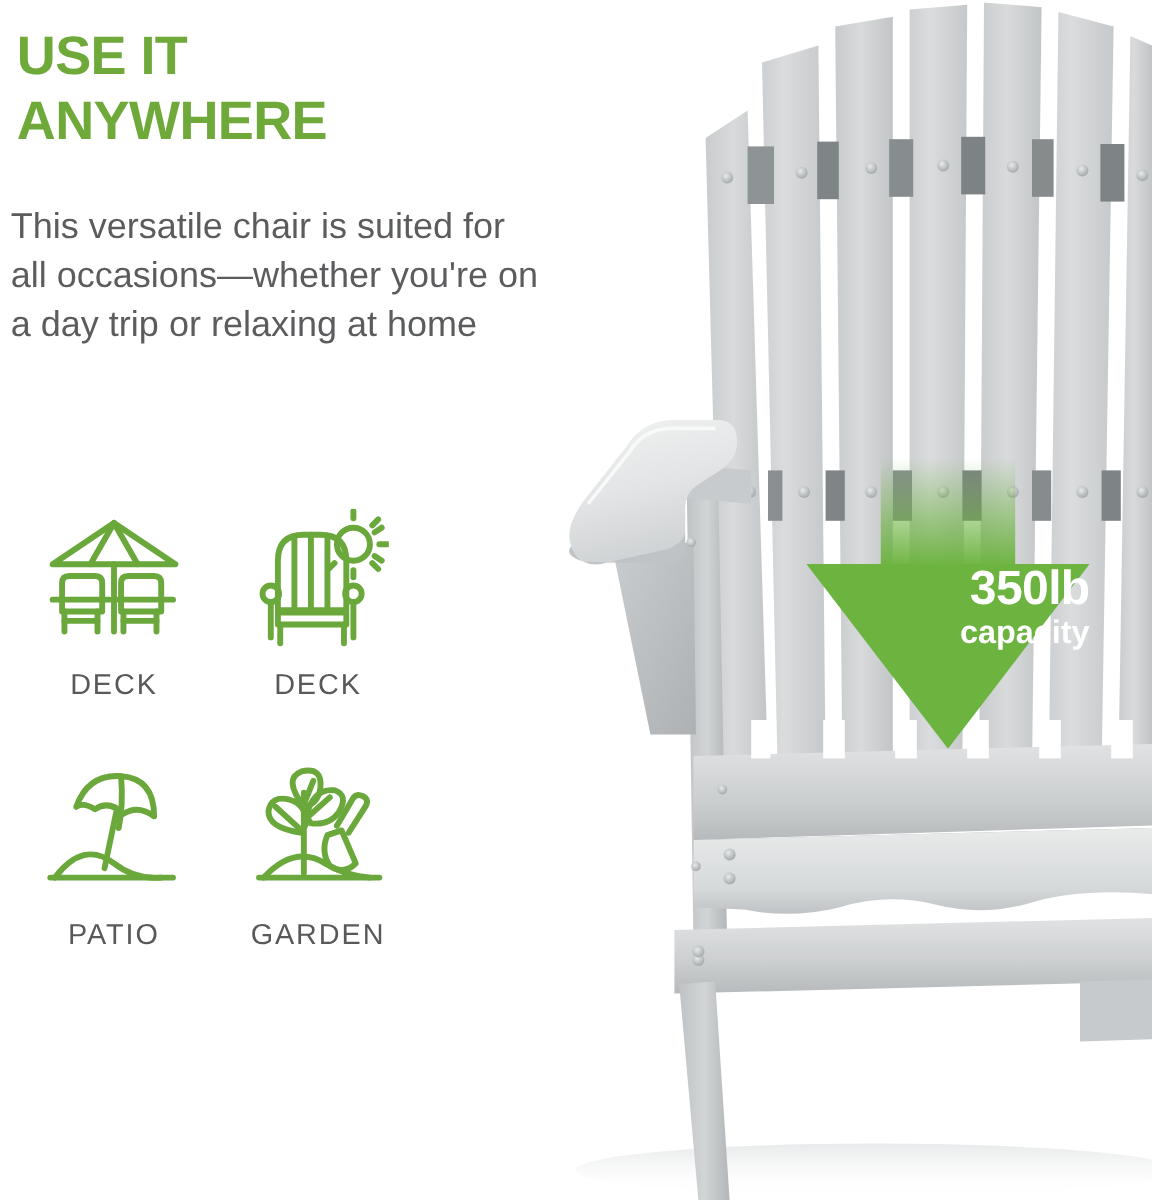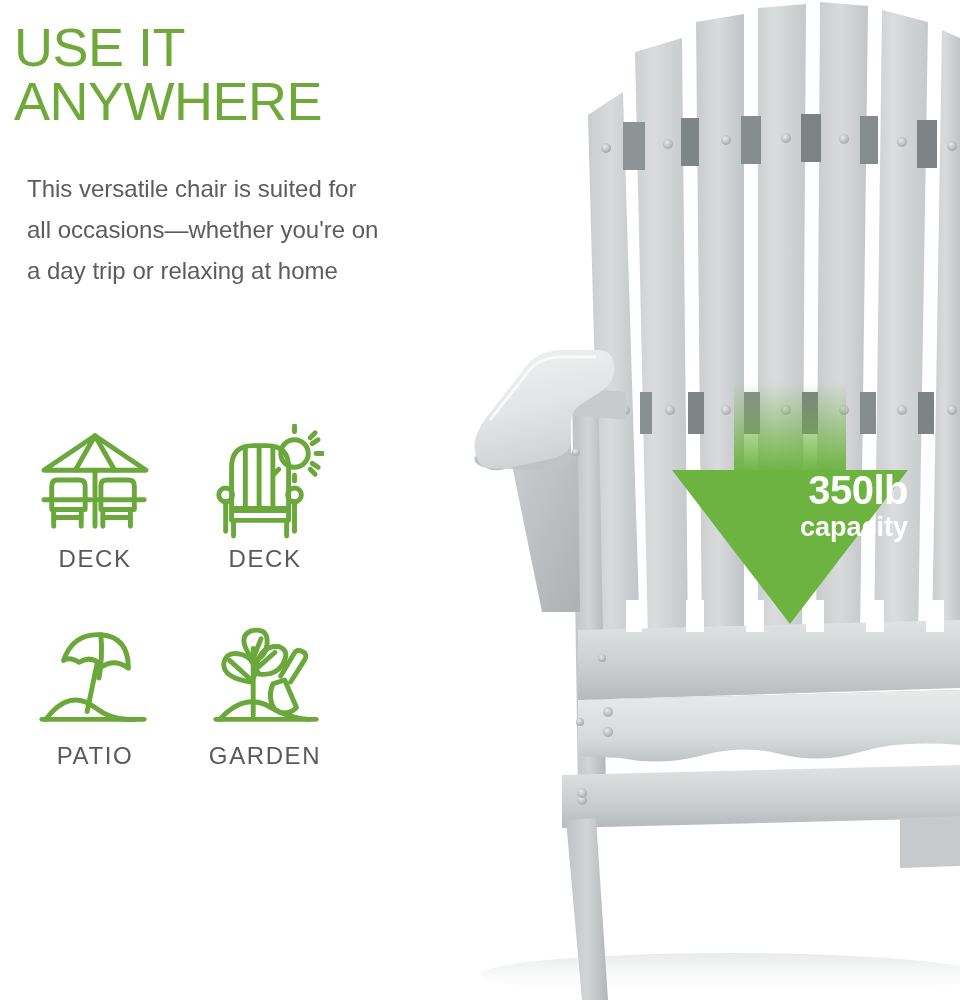--- a/index.html
+++ b/index.html
@@ -22,33 +22,33 @@
     overflow: hidden;
   }
 
   
   .headline {
     position: absolute;
     left: 14px;
     top: 20px;
     width: 400px;
     color: #6FA939;
-    font-size: 54px;
+    font-size: 45px;
     line-height: 54px;
-    font-weight: normal;
+    font-weight: bold;
     letter-spacing: -0.5px;
     white-space: pre-line;
   }
   .subcopy {
     position: absolute;
-    left: 27px;
+    left: 9px;
     top: 168px;
     width: 540px;
     color: #5B5C5E;
-    font-size: 24px;
+    font-size: 30px;
     line-height: 41px;
     font-weight: normal;
     white-space: pre-line;
   }
 
   
   .icon-grid {
     position: absolute;
     left: 10px;
     top: 420px;
@@ -65,20 +65,21 @@
     align-items: center;
   }
   .icon-art {
     width: 120px;
     height: 125px;
     display: flex;
     align-items: center;
     justify-content: center;
   }
   .icon-label {
+    margin-top: 12px;
     color: #58595B;
     font-size: 24px;
     letter-spacing: 1.6px;
     font-weight: normal;
   }
   .row-gap { height: 44px; }
 
   
   #chair {
     position: absolute;

